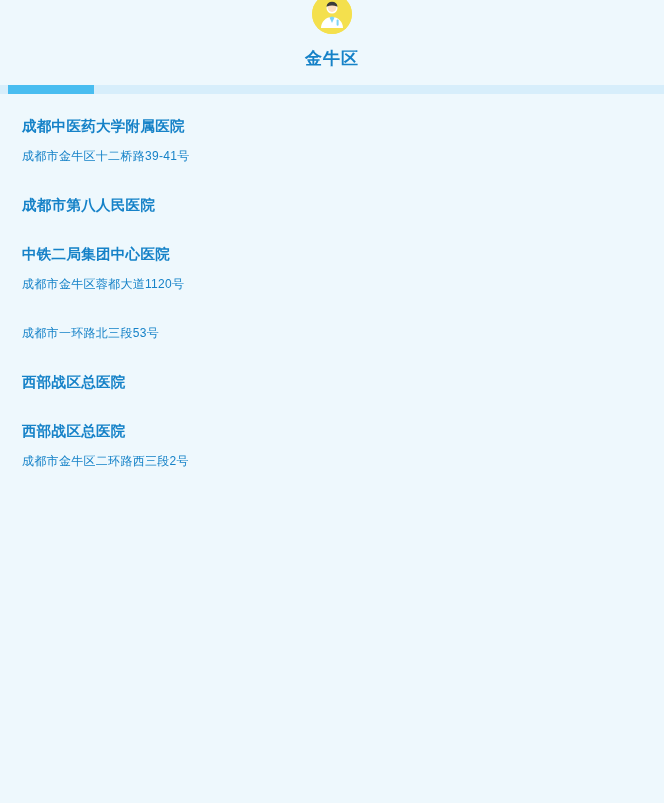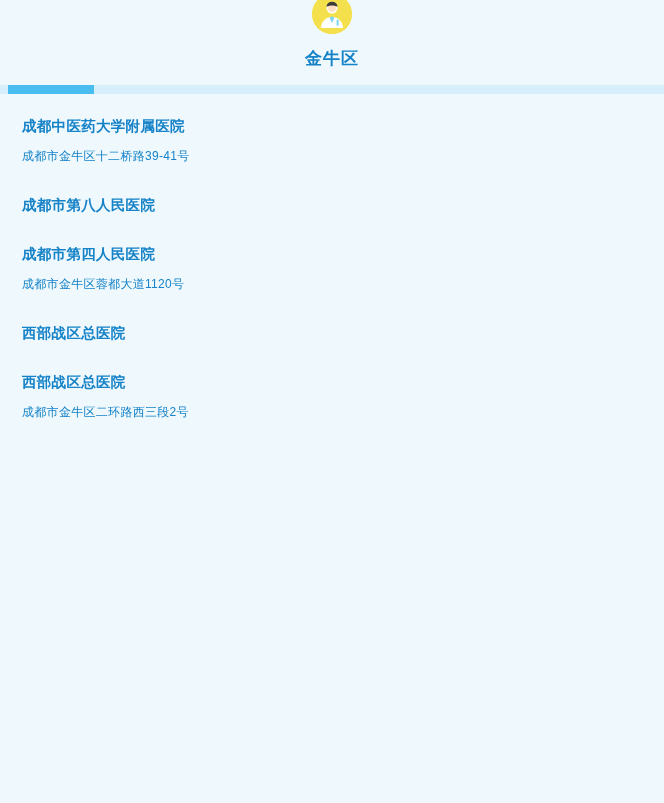--- a/index.html
+++ b/index.html
@@ -118,25 +118,26 @@
     <div class="hospital-name">成都中医药大学附属医院</div>
     <div class="hospital-address">成都市金牛区十二桥路39-41号</div>
   </div>
 
 
   <div class="list-item">
     <div class="hospital-name">成都市第八人民医院</div>
   </div>
 
   <div class="list-item">
-    <div class="hospital-name">成都市第四人民医院</div>
+    <div class="hospital-name">中铁二局集团中心医院</div>
     <div class="hospital-address">成都市金牛区蓉都大道1120号</div>
   </div>
 
   <div class="list-item">
+    <div class="hospital-address">成都市一环路北三段53号</div>
   </div>
 
   <div class="list-item">
     <div class="hospital-name">西部战区总医院</div>
   </div>
 
 
   <div class="list-item">
     <div class="hospital-name">西部战区总医院</div>
     <div class="hospital-address">成都市金牛区二环路西三段2号</div>

